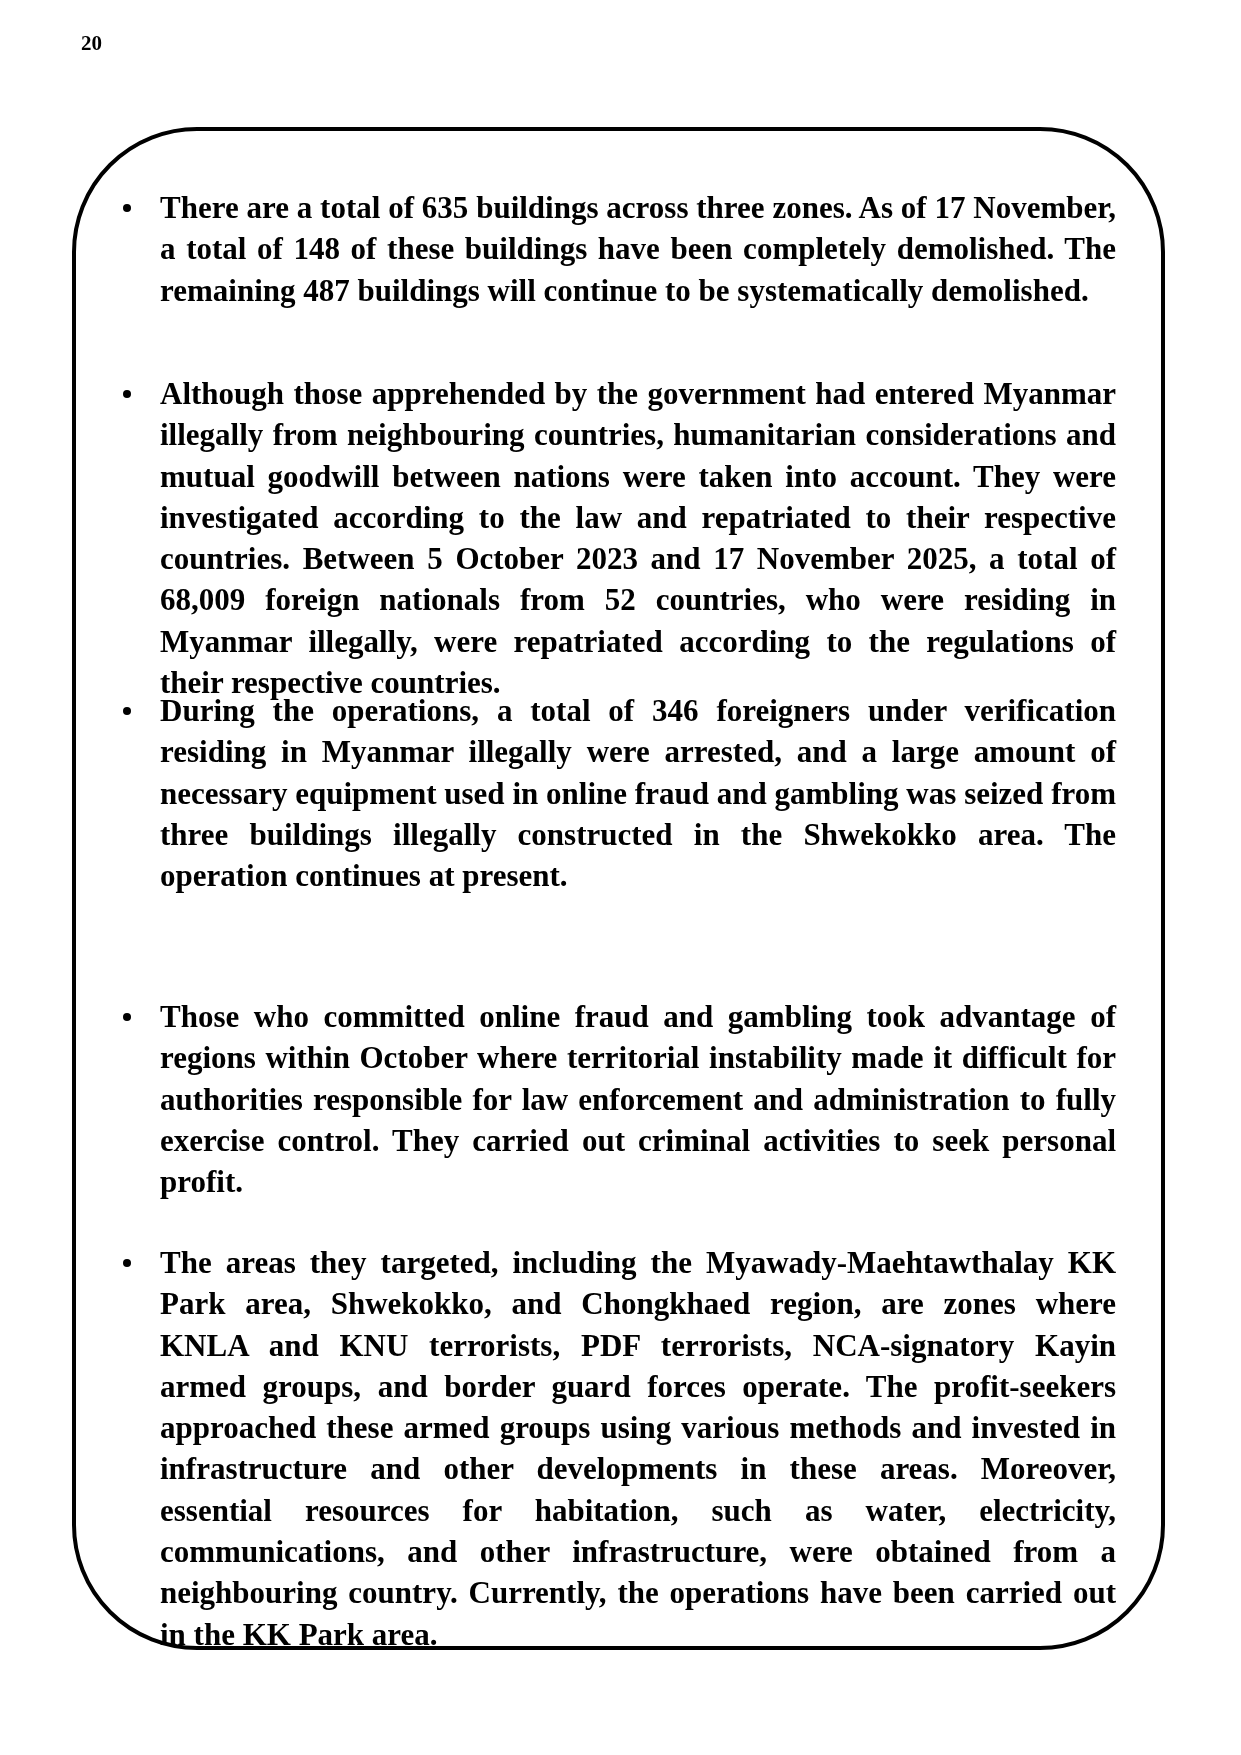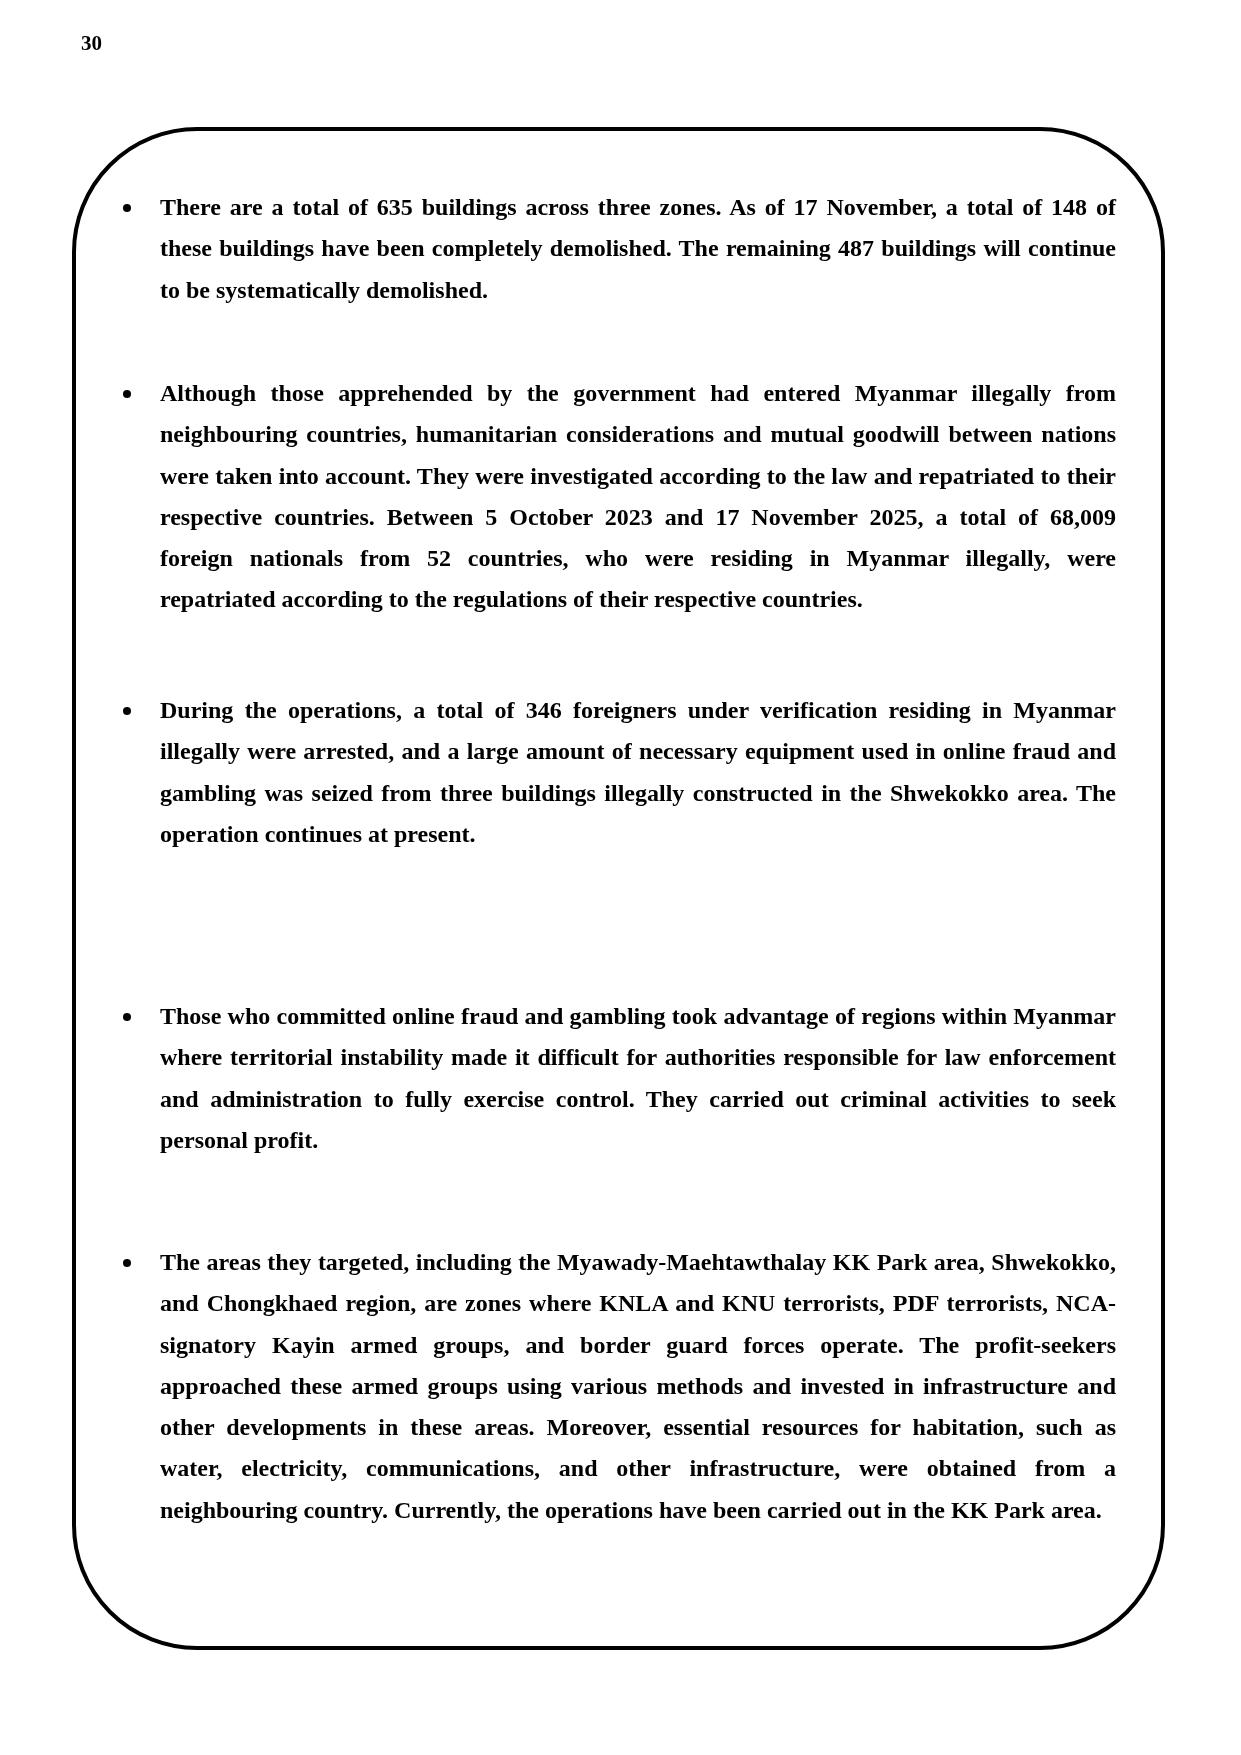--- a/index.html
+++ b/index.html
@@ -38,21 +38,21 @@
       left: 0;
       top: 0;
       margin: 0;
       padding: 0;
       list-style: none;
     }
     .bullet-item {
       position: absolute;
       left: 160px;
       width: 956px;
-      font-size: 24px;
+      font-size: 31px;
       font-weight: bold;
       line-height: 41.3px;
       text-align: justify;
     }
     .bullet-dot {
       position: absolute;
       left: -37px;
       top: 17px;
       width: 8px;
       height: 8px;
@@ -61,38 +61,38 @@
     }
     .item-0 { top: 187px; }
     .item-1 { top: 373px; }
     .item-2 { top: 690px; }
     .item-3 { top: 996px; }
     .item-4 { top: 1242px; }
   </style>
 </head>
 <body>
 
-<div class="page-number">30</div>
+<div class="page-number">20</div>
 
 <div class="frame"></div>
 
 <ul class="bullet-list">
   <li class="bullet-item item-0">
     <span class="bullet-dot"></span>
     <span>There are a total of 635 buildings across three zones. As of 17 November, a total of 148 of these buildings have been completely demolished.  The remaining 487 buildings will continue to be systematically demolished.</span>
   </li>
   <li class="bullet-item item-1">
     <span class="bullet-dot"></span>
     <span>Although those apprehended by the government had entered Myanmar illegally from neighbouring countries, humanitarian considerations and mutual goodwill between nations were taken into account. They were investigated according to the law and repatriated to their respective countries. Between 5 October 2023 and 17 November 2025, a total of 68,009 foreign nationals from 52 countries, who were residing in Myanmar illegally, were repatriated according to the regulations of their respective countries.</span>
   </li>
   <li class="bullet-item item-2">
     <span class="bullet-dot"></span>
     <span>During the operations, a total of 346 foreigners under verification residing in Myanmar illegally were arrested, and a large amount of necessary equipment used in online fraud and gambling was seized from three buildings illegally constructed in the Shwekokko area. The operation continues at present.</span>
   </li>
   <li class="bullet-item item-3">
     <span class="bullet-dot"></span>
-    <span>Those who committed online fraud and gambling took advantage of regions within Myanmar where territorial instability made it difficult for authorities responsible for law enforcement and administration to fully exercise control. They carried out criminal activities to seek personal profit.</span>
+    <span>Those who committed online fraud and gambling took advantage of regions within October where territorial instability made it difficult for authorities responsible for law enforcement and administration to fully exercise control. They carried out criminal activities to seek personal profit.</span>
   </li>
   <li class="bullet-item item-4">
     <span class="bullet-dot"></span>
     <span>The areas they targeted, including the Myawady-Maehtawthalay KK Park area, Shwekokko, and Chongkhaed region, are zones where KNLA and KNU terrorists, PDF terrorists, NCA-signatory Kayin armed groups, and border guard forces operate. The profit-seekers approached these armed groups using various methods and invested in infrastructure and other developments in these areas. Moreover, essential resources for habitation, such as water, electricity, communications, and other infrastructure, were obtained from a neighbouring country. Currently, the operations have been carried out in the KK Park area.</span>
   </li>
 </ul>
 
 </body></html>

